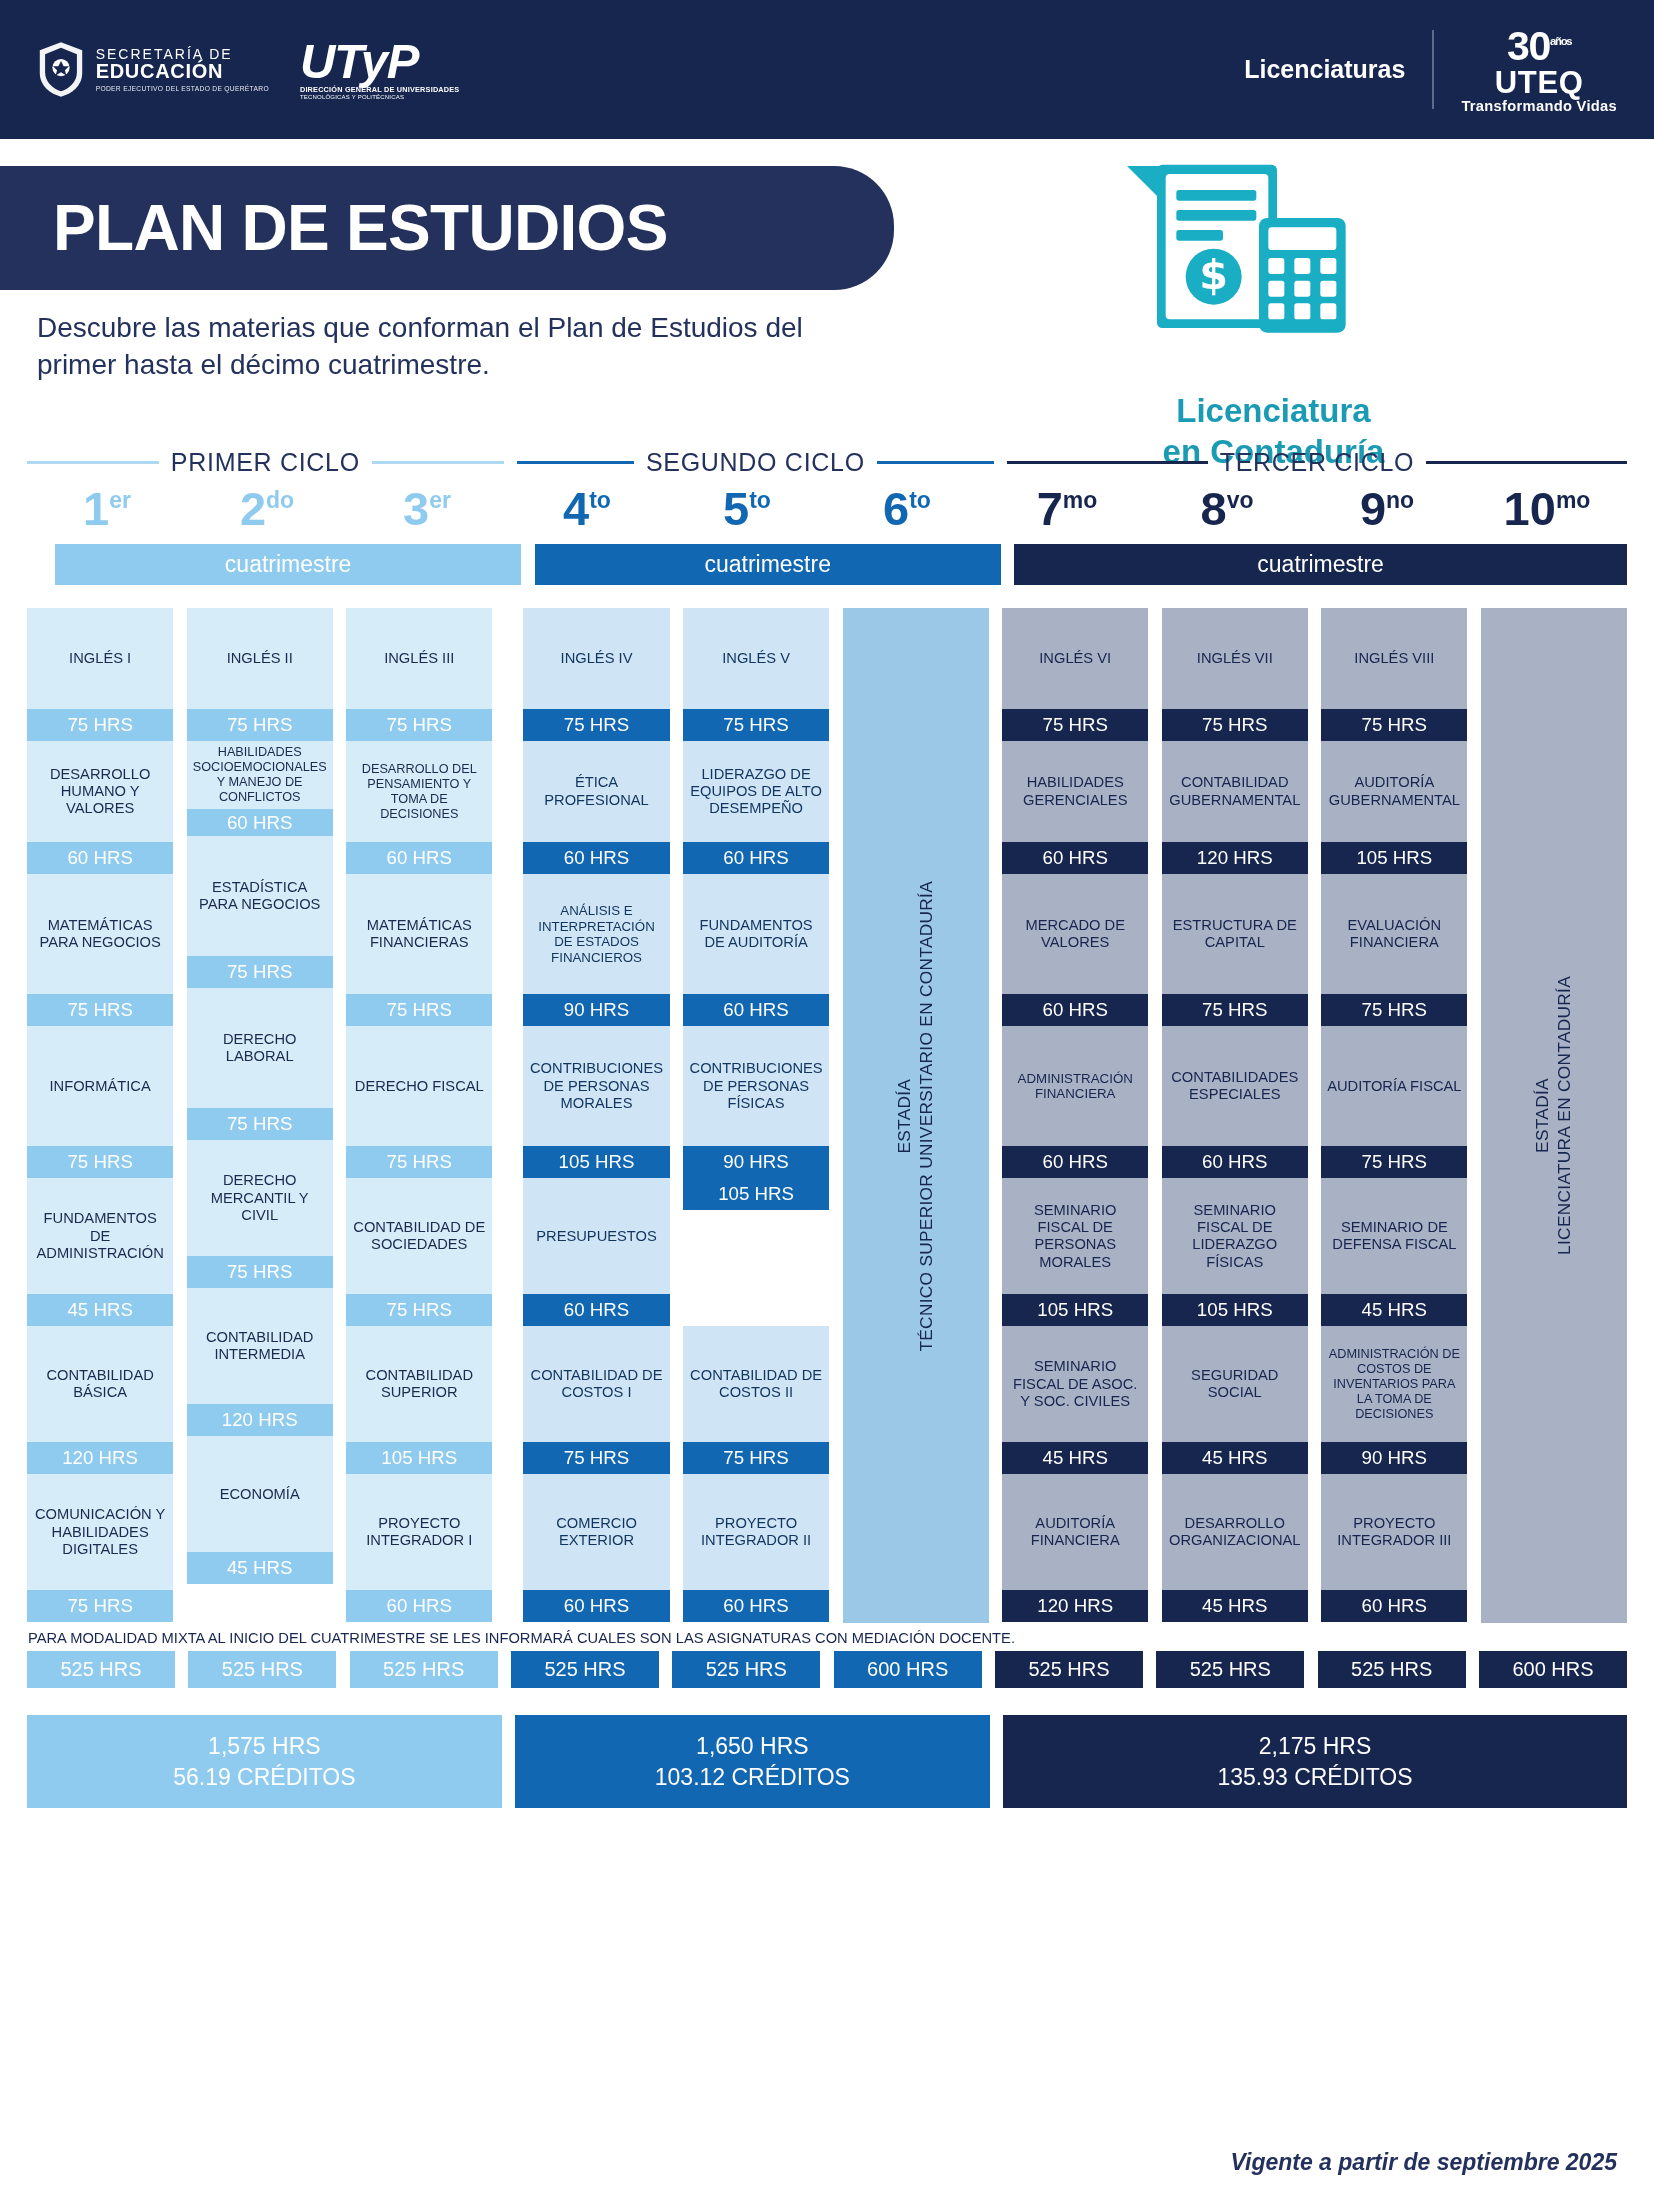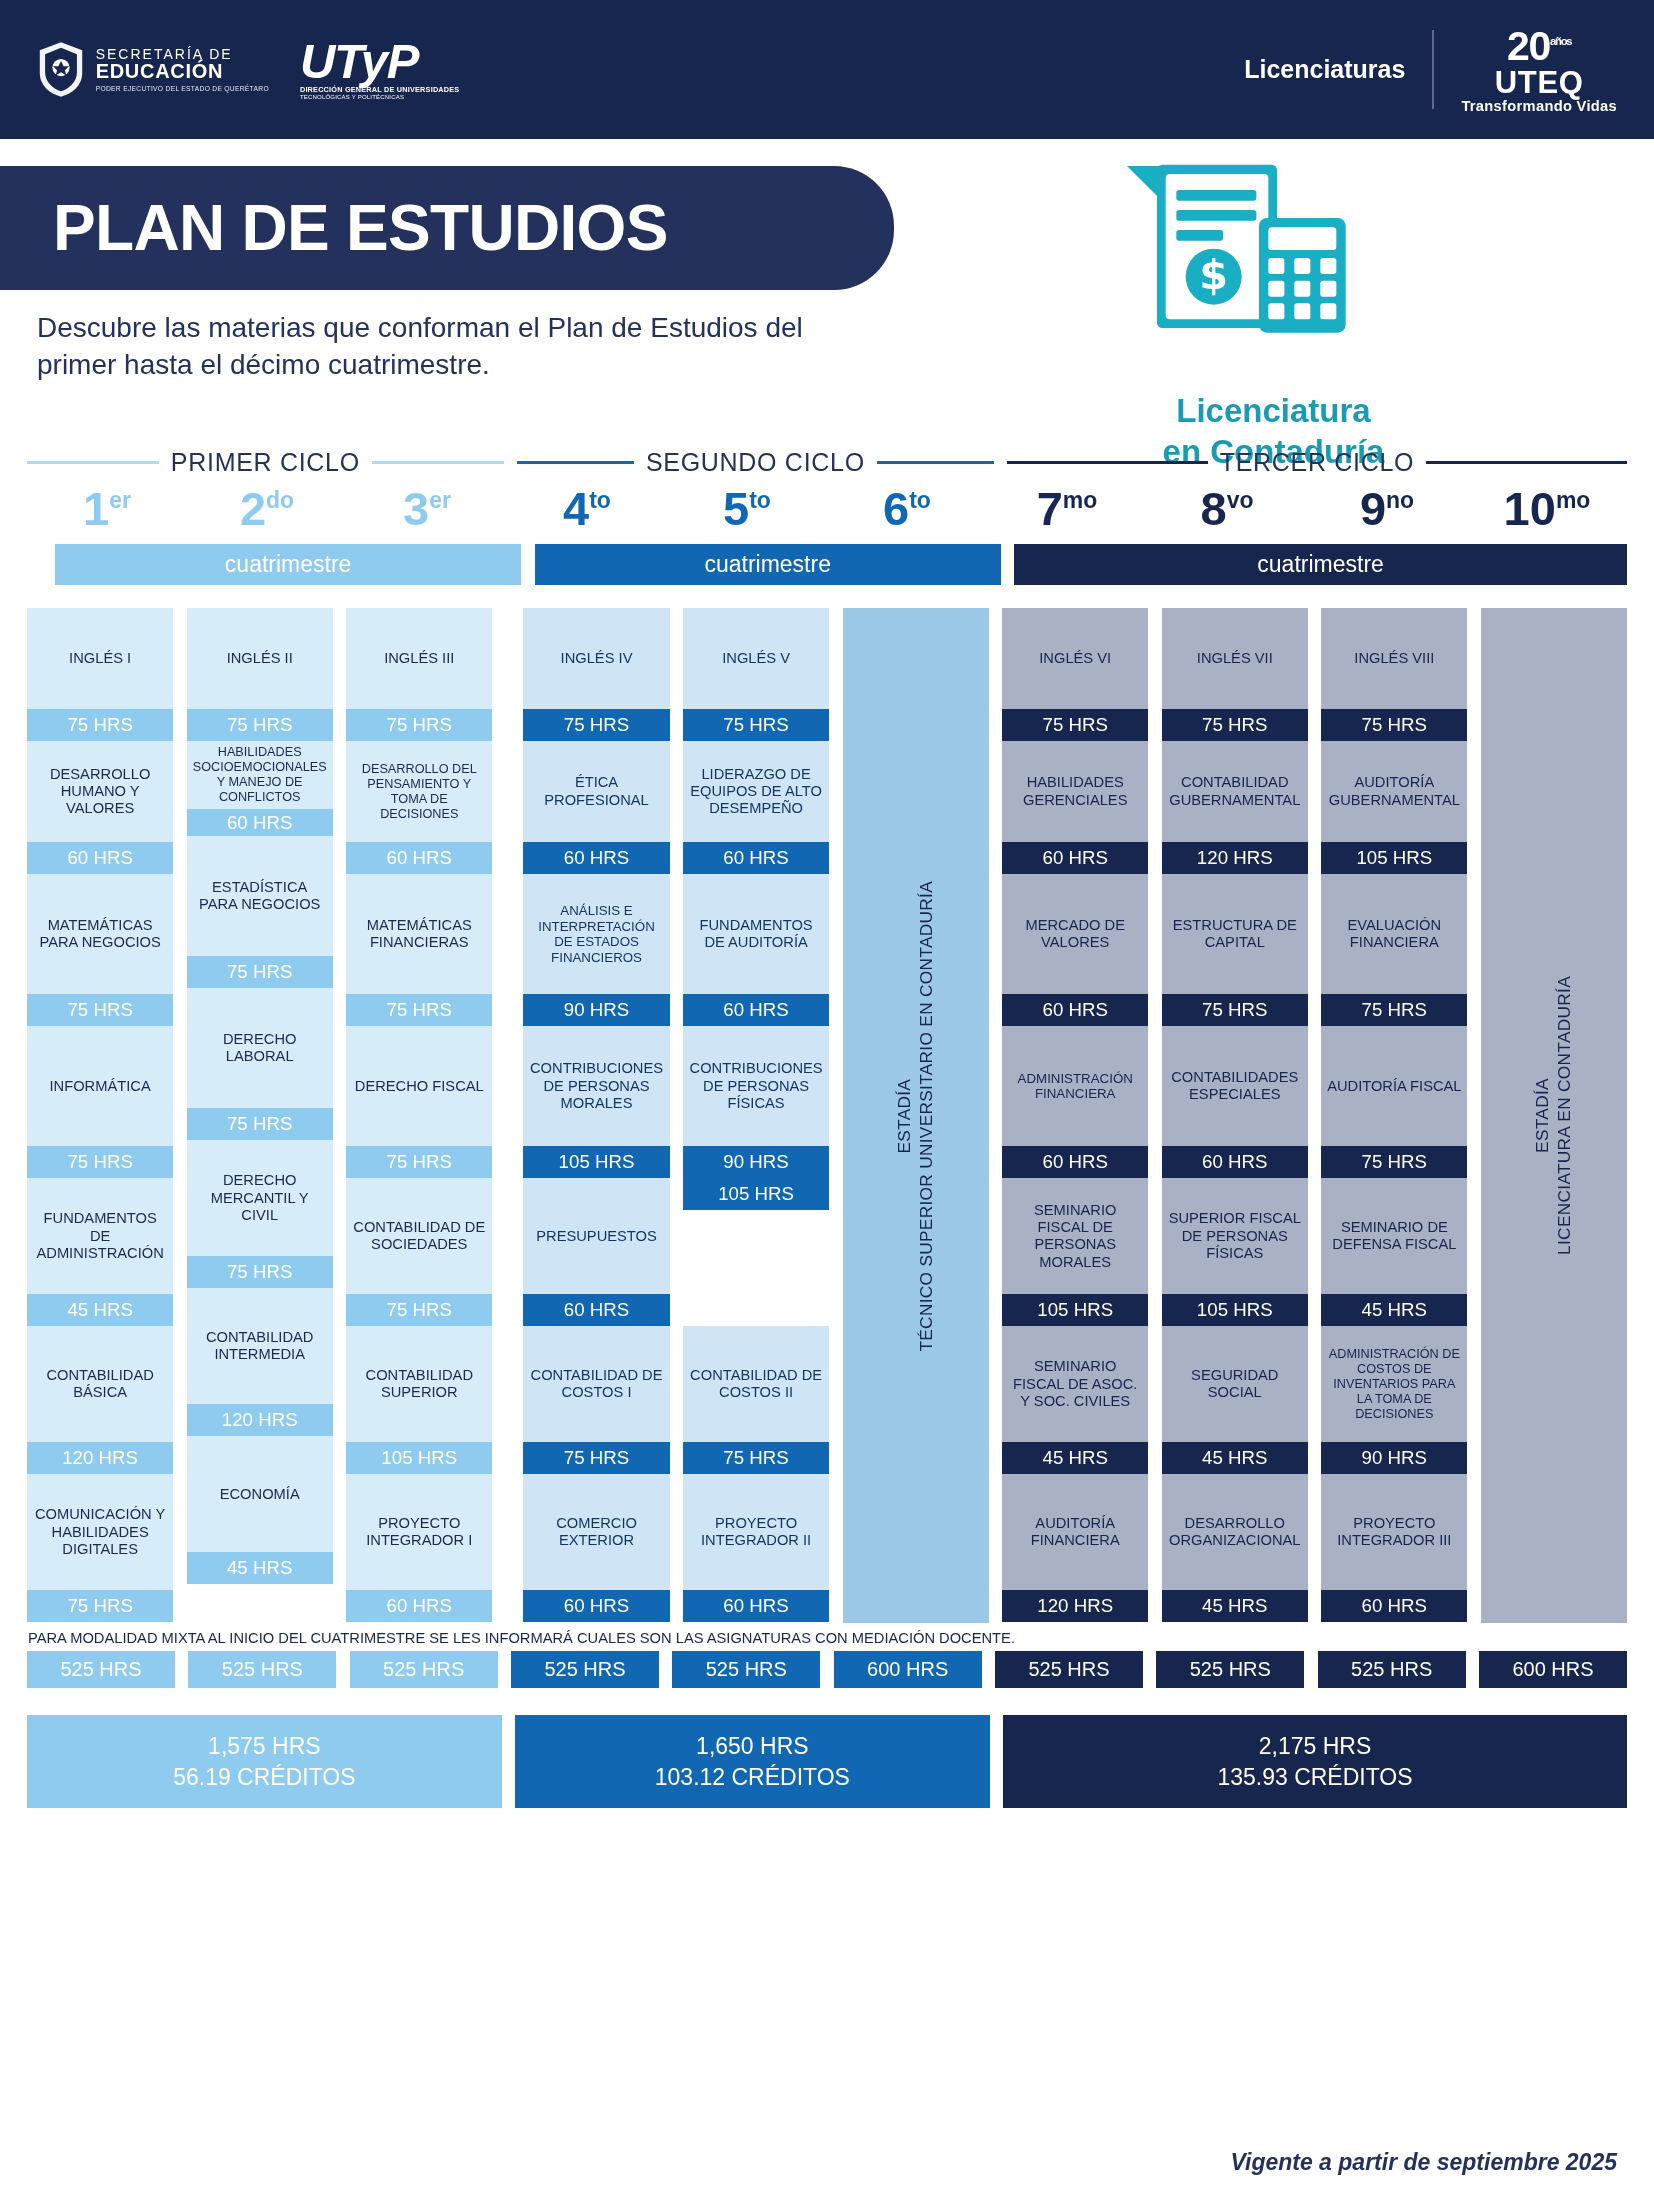--- a/index.html
+++ b/index.html
@@ -135,21 +135,21 @@
       <div class="mark">UTyP</div>
       <div class="sub1">DIRECCIÓN GENERAL DE UNIVERSIDADES</div>
       <div class="sub2">TECNOLÓGICAS Y POLITÉCNICAS</div>
     </div>
   </div>
   <div class="topbar-right">
     <div class="licenciaturas">Licenciaturas</div>
     <div class="vsep"></div>
     <div class="uteq">
       <div class="thirty">
-        <span>20</span><small>años</small>
+        <span>30</span><small>años</small>
       </div>
       <div class="brand">UTEQ</div>
       <div class="tag">Transformando Vidas</div>
     </div>
   </div>
 </div>
 
 <div class="banner-wrap">
   <div class="banner">
     <h1>PLAN DE ESTUDIOS</h1>
@@ -434,21 +434,21 @@
         </div>
       <div class="cell" style="height:152px">
           <div class="name">ESTRUCTURA DE CAPITAL</div>
           <div class="hrs">75 HRS</div>
         </div>
       <div class="cell" style="height:152px">
           <div class="name">CONTABILIDADES ESPECIALES</div>
           <div class="hrs">60 HRS</div>
         </div>
       <div class="cell" style="height:148px">
-          <div class="name">SUPERIOR FISCAL DE PERSONAS FÍSICAS</div>
+          <div class="name">SEMINARIO FISCAL DE LIDERAZGO FÍSICAS</div>
           <div class="hrs">105 HRS</div>
         </div>
       <div class="cell" style="height:148px">
           <div class="name">SEGURIDAD SOCIAL</div>
           <div class="hrs">45 HRS</div>
         </div>
       <div class="cell" style="height:148px">
           <div class="name">DESARROLLO ORGANIZACIONAL</div>
           <div class="hrs">45 HRS</div>
         </div>

